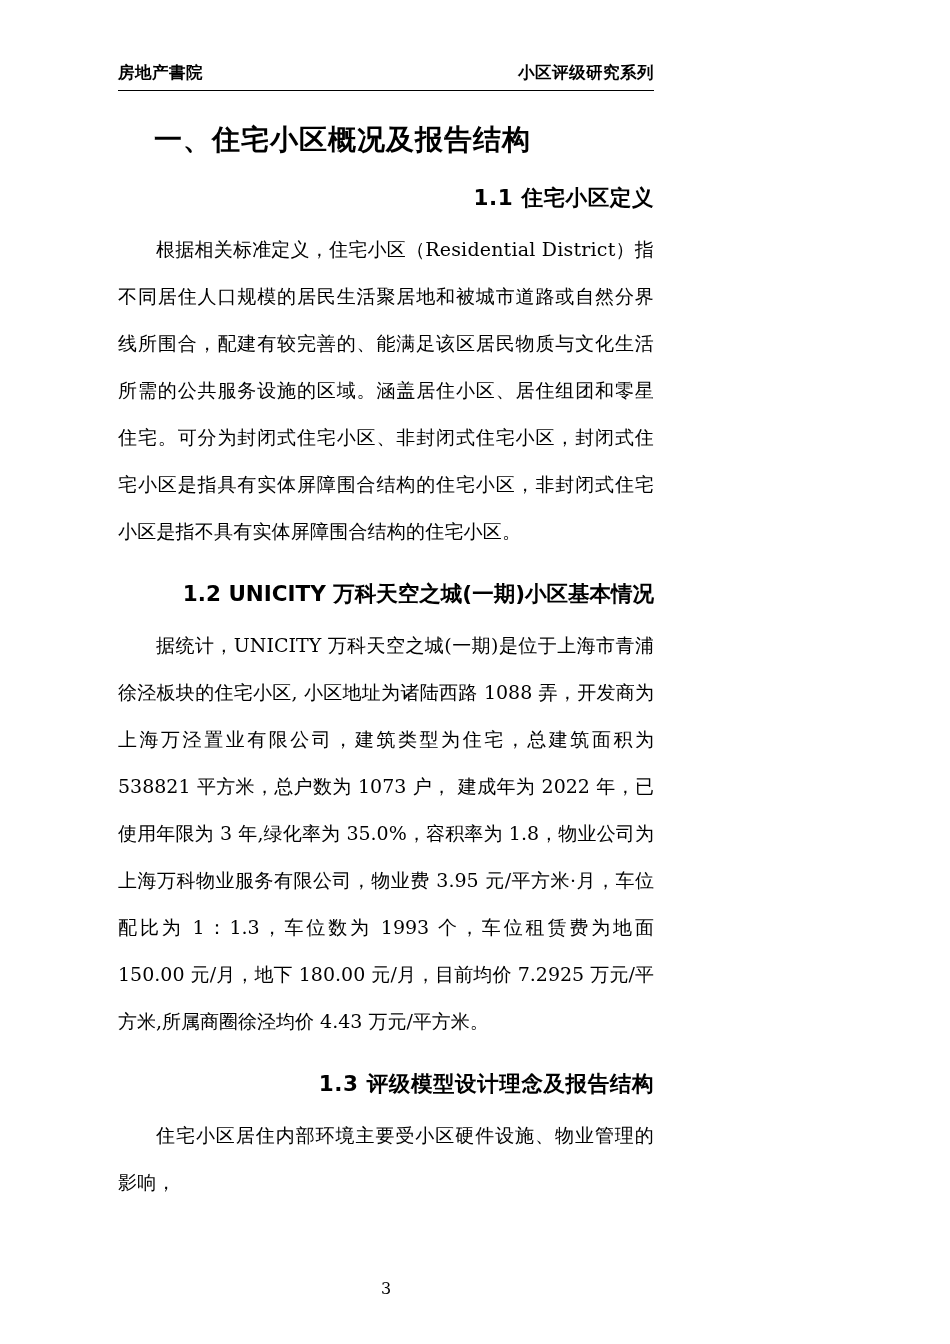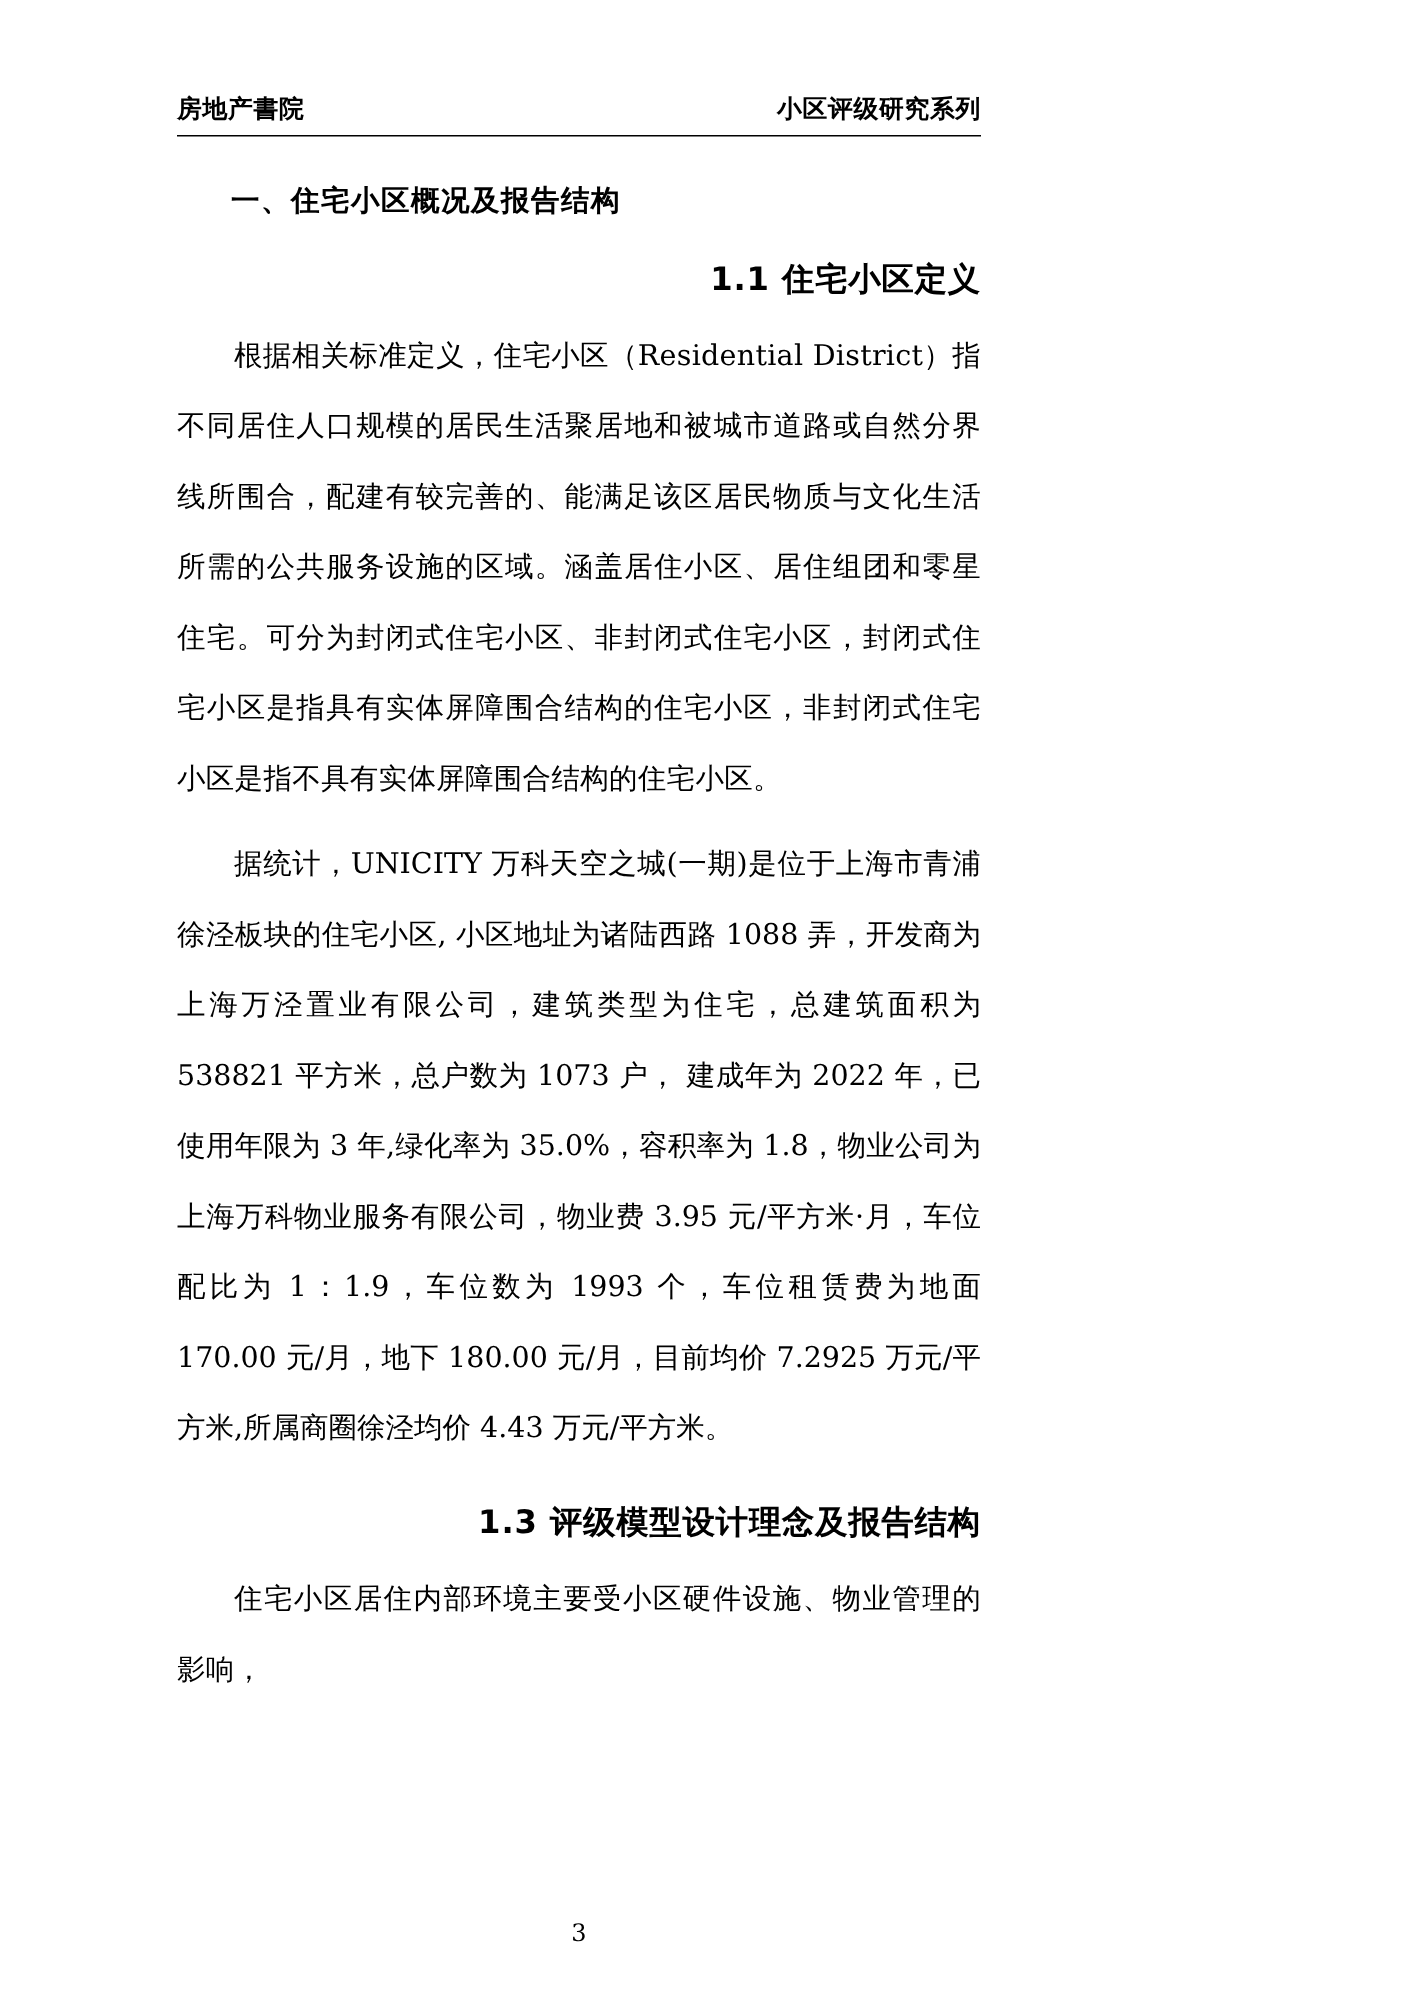--- a/index.html
+++ b/index.html
@@ -34,21 +34,21 @@
     letter-spacing: 0.5px;
     padding-bottom: 4px;
   }
   .header-rule {
     border-bottom: 1.2px solid #000;
     margin-top: 2px;
     margin-bottom: 30px;
   }
   
   h1.sec {
-    font-size: 19px;
+    font-size: 28px;
     font-family: "DejaVu Sans", "Liberation Sans", sans-serif;
     font-weight: bold;
     margin: 30px 0 22px 0;
     padding-left: 36px;
     letter-spacing: 1px;
   }
   h2.sub {
     font-size: 21.5px;
     font-family: "DejaVu Sans", "Liberation Sans", sans-serif;
     font-weight: bold;
@@ -93,21 +93,22 @@
     <span>房地产書院</span>
     <span>小区评级研究系列</span>
   </div>
   <div class="header-rule"></div>
 
   <h1 class="sec">一、住宅小区概况及报告结构</h1>
 
   <h2 class="sub">1.1  住宅小区定义</h2>
   <p class="body">根据相关标准定义，住宅小区（Residential District）指不同居住人口规模的居民生活聚居地和被城市道路或自然分界线所围合，配建有较完善的、能满足该区居民物质与文化生活所需的公共服务设施的区域。涵盖居住小区、居住组团和零星住宅。可分为封闭式住宅小区、非封闭式住宅小区，封闭式住宅小区是指具有实体屏障围合结构的住宅小区，非封闭式住宅小区是指不具有实体屏障围合结构的住宅小区。</p>
 
-  <p class="body tight">据统计，UNICITY 万科天空之城(一期)是位于上海市青浦徐泾板块的住宅小区, 小区地址为诸陆西路 1088 弄，开发商为上海万泾置业有限公司，建筑类型为住宅，总建筑面积为 538821 平方米，总户数为 1073 户， 建成年为 2022 年，已使用年限为 3 年,绿化率为 35.0%，容积率为 1.8，物业公司为上海万科物业服务有限公司，物业费 3.95 元/平方米·月，车位配比为 1：1.9，车位数为 1993 个，车位租赁费为地面 170.00 元/月，地下 180.00 元/月，目前均价 7.2925 万元/平方米,所属商圈徐泾均价 4.43 万元/平方米。</p>
+  <h2 class="sub wide">1.2 UNICITY 万科天空之城(一期)小区基本情况</h2>
+  <p class="body tight">据统计，UNICITY 万科天空之城(一期)是位于上海市青浦徐泾板块的住宅小区, 小区地址为诸陆西路 1088 弄，开发商为上海万泾置业有限公司，建筑类型为住宅，总建筑面积为 538821 平方米，总户数为 1073 户， 建成年为 2022 年，已使用年限为 3 年,绿化率为 35.0%，容积率为 1.8，物业公司为上海万科物业服务有限公司，物业费 3.95 元/平方米·月，车位配比为 1：1.3，车位数为 1993 个，车位租赁费为地面 150.00 元/月，地下 180.00 元/月，目前均价 7.2925 万元/平方米,所属商圈徐泾均价 4.43 万元/平方米。</p>
 
   <h2 class="sub">1.3  评级模型设计理念及报告结构</h2>
   <p class="body">住宅小区居住内部环境主要受小区硬件设施、物业管理的影响，</p>
 
   <div class="footer">
     <span>3</span>
   </div>
 
 </div>
 

